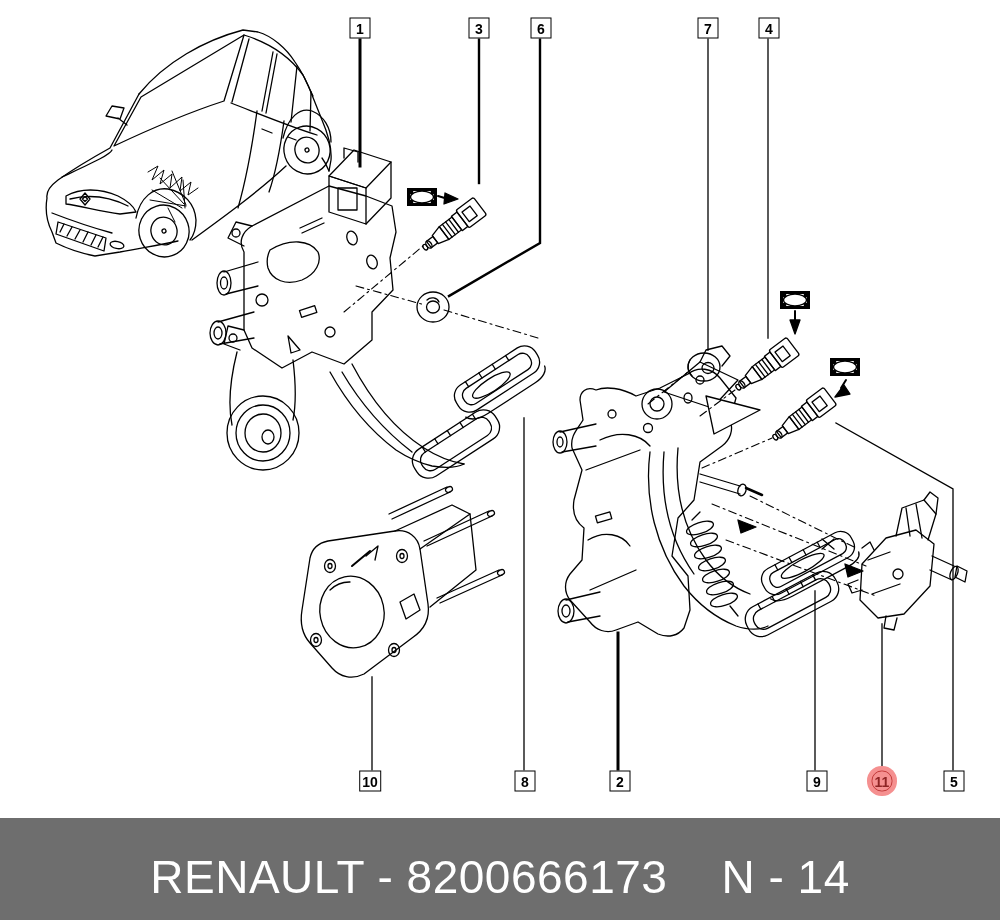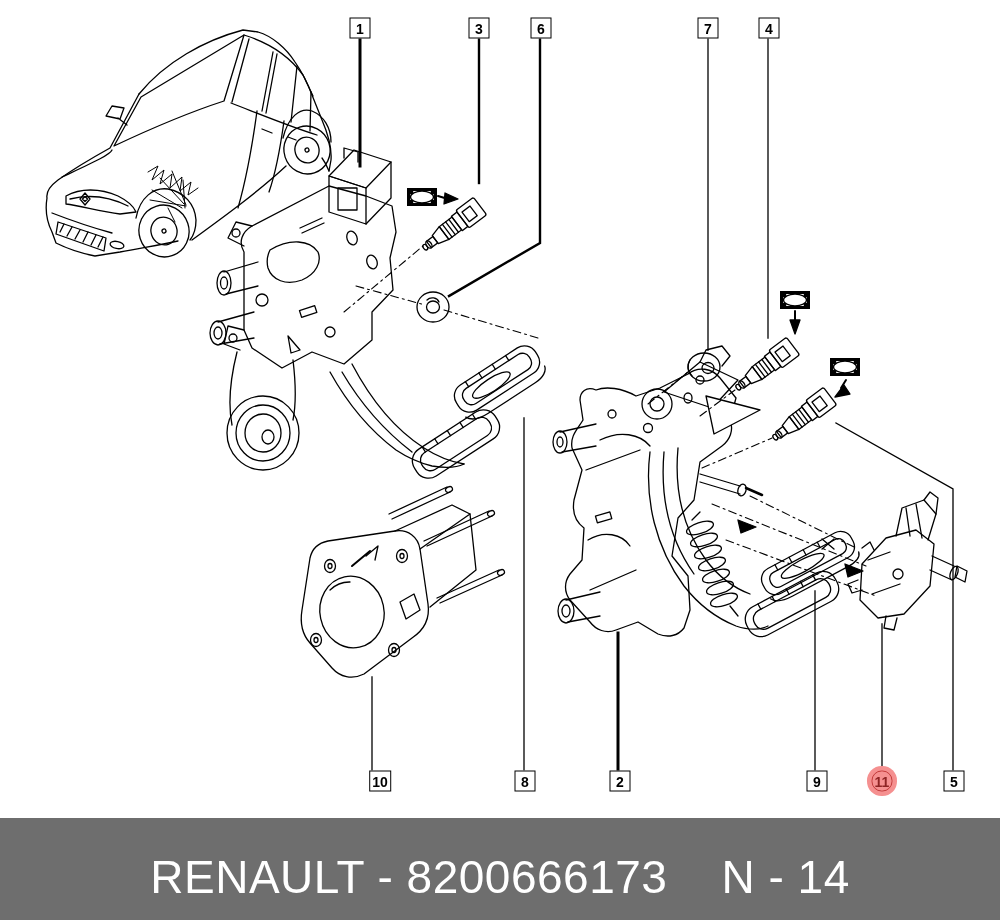--- a/index.html
+++ b/index.html
@@ -317,21 +317,21 @@
         <polyline points="836,423 953,489 953,770" stroke-width="1.3"></polyline>
       </g>
   </svg>
 
   <div id="callout-layer">
       <div class="callout" style="left: 360px; top: 28px;">1</div>
       <div class="callout" style="left: 479px; top: 28px;">3</div>
       <div class="callout" style="left: 541px; top: 28px;">6</div>
       <div class="callout" style="left: 708px; top: 28px;">7</div>
       <div class="callout" style="left: 769px; top: 28px;">4</div>
-      <div class="callout" style="left: 380px; top: 781px;">10</div>
+      <div class="callout" style="left: 370px; top: 781px;">10</div>
       <div class="callout" style="left: 525px; top: 781px;">8</div>
       <div class="callout" style="left: 620px; top: 781px;">2</div>
       <div class="callout" style="left: 817px; top: 781px;">9</div>
       <div class="callout highlighted" style="left: 882px; top: 781px; border-radius: 10px;">11</div>
       <div class="callout" style="left: 954px; top: 781px;">5</div>
     </div>
 
   <div class="footer">
     <span>RENAULT - 8200666173</span>
     <span>N - 14</span>

